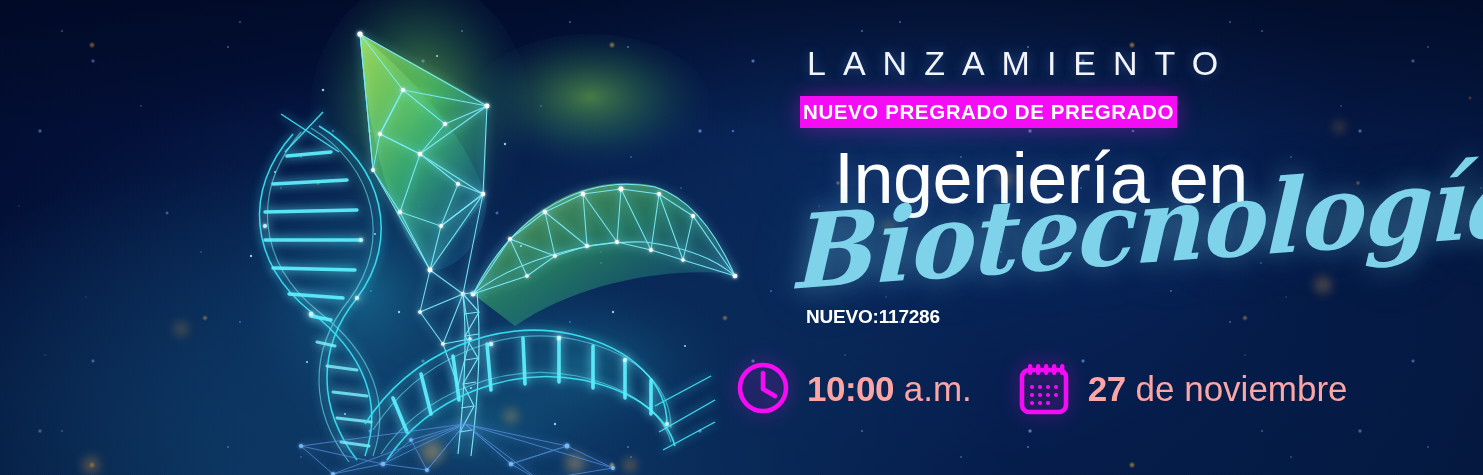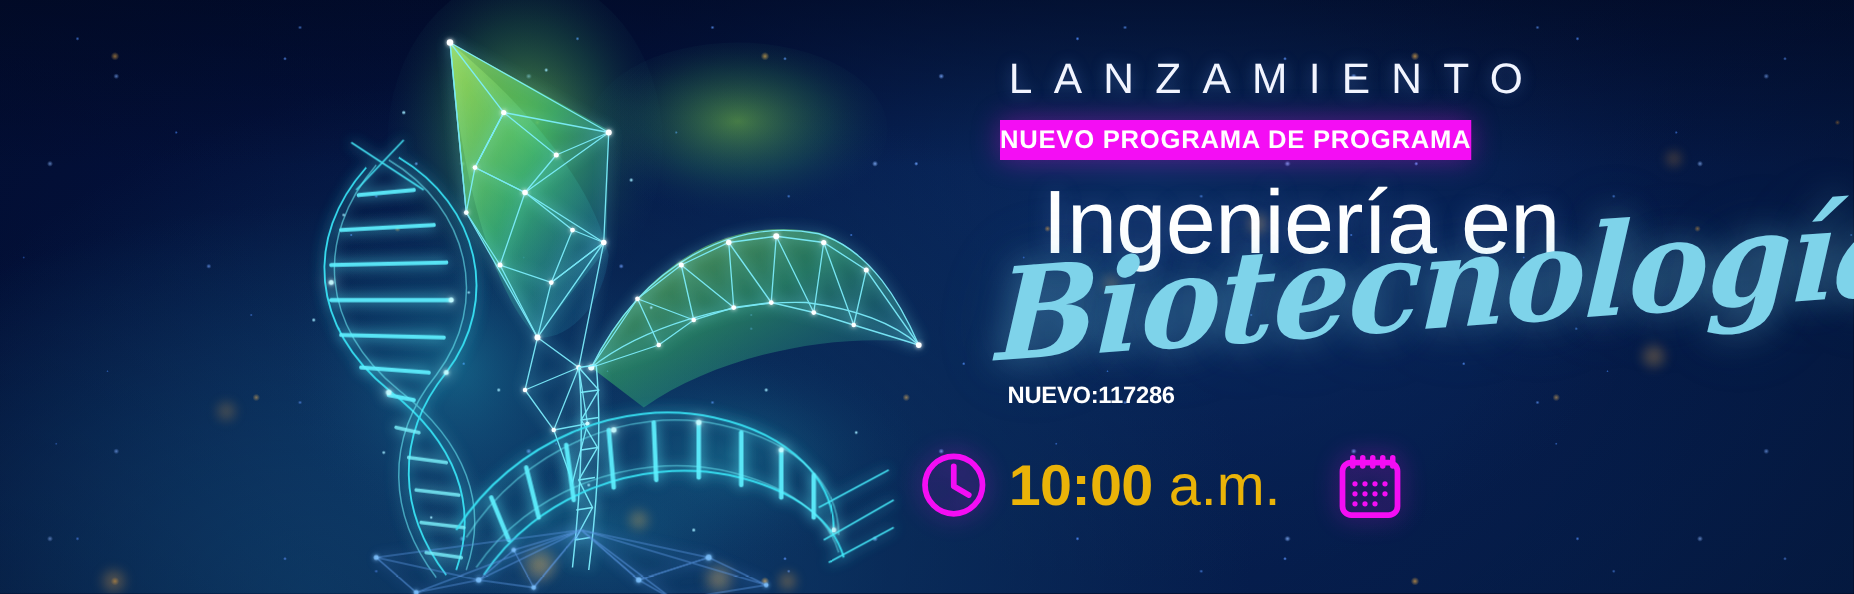--- a/index.html
+++ b/index.html
@@ -182,22 +182,22 @@
   .info-row {
     position: absolute;
     left: -65px;
     top: 360px;
     display: flex;
     align-items: center;
     gap: 44px;
   }
   .info-item { display: flex; align-items: center; gap: 16px; }
   .info-text {
-    font-size: 46px;
-    color: #eab308;
+    font-size: 35px;
+    color: #fca5a5;
     white-space: nowrap;
     line-height: 1;
   }
   .info-text .strong { font-weight: 700; letter-spacing: -0.5px; }
   .info-text .light  { font-weight: 300; letter-spacing: 0px; }
 
   .icon-clock, .icon-cal { flex: 0 0 auto; display: block; }
   .icon-clock { filter: drop-shadow(0 0 10px rgba(244,13,244,0.45)); }
   .icon-cal   { filter: drop-shadow(0 0 10px rgba(244,13,244,0.45)); }
 </style>
@@ -458,21 +458,21 @@
           <circle cx="130" cy="420" r="1.0"></circle>
       </g>
     </svg>
   </div>
 
   <div class="content">
 
     <div class="kicker">LANZAMIENTO</div>
 
     <div class="badge">
-      <span class="badge-text">NUEVO PROGRAMA DE PROGRAMA</span>
+      <span class="badge-text">NUEVO PREGRADO DE PREGRADO</span>
     </div>
 
     <div class="title-line1">Ingeniería en</div>
 
     <div class="title-script">Biotecnología</div>
 
     <div class="snies">NUEVO:117286</div>
 
     <div class="info-row">
 
@@ -503,17 +503,20 @@
               <circle cx="40" cy="27" r="2.1"></circle>
             <circle cx="16" cy="35" r="2.1"></circle>
               <circle cx="24" cy="35" r="2.1"></circle>
             <circle cx="32" cy="35" r="2.1"></circle>
               <circle cx="40" cy="35" r="2.1"></circle>
             <circle cx="16" cy="43" r="2.1"></circle>
               <circle cx="24" cy="43" r="2.1"></circle>
             <circle cx="32" cy="43" r="2.1"></circle>
           </g>
         </svg>
+        <div class="info-text">
+          <span class="strong">27</span><span>&nbsp;</span><span class="light">de noviembre</span>
+        </div>
       </div>
 
     </div>
   </div>
 </div>
 
 </body></html>

